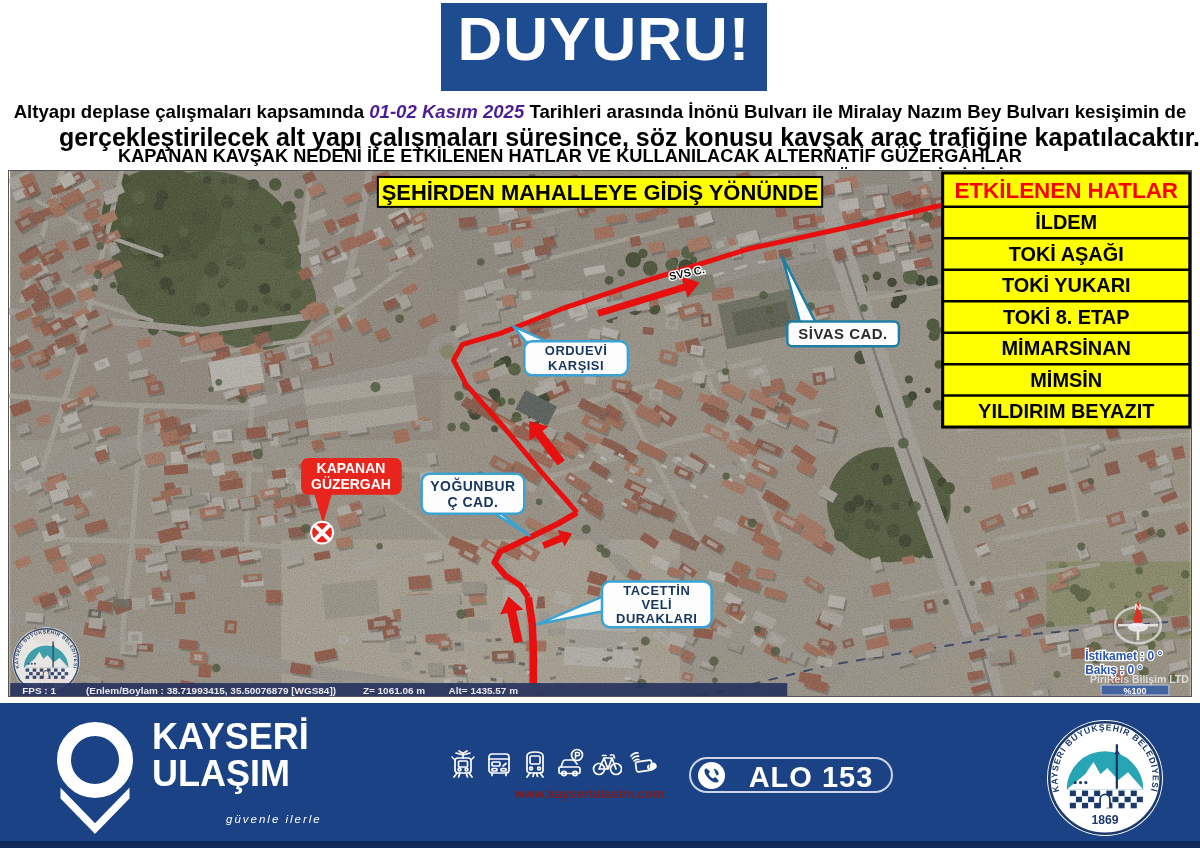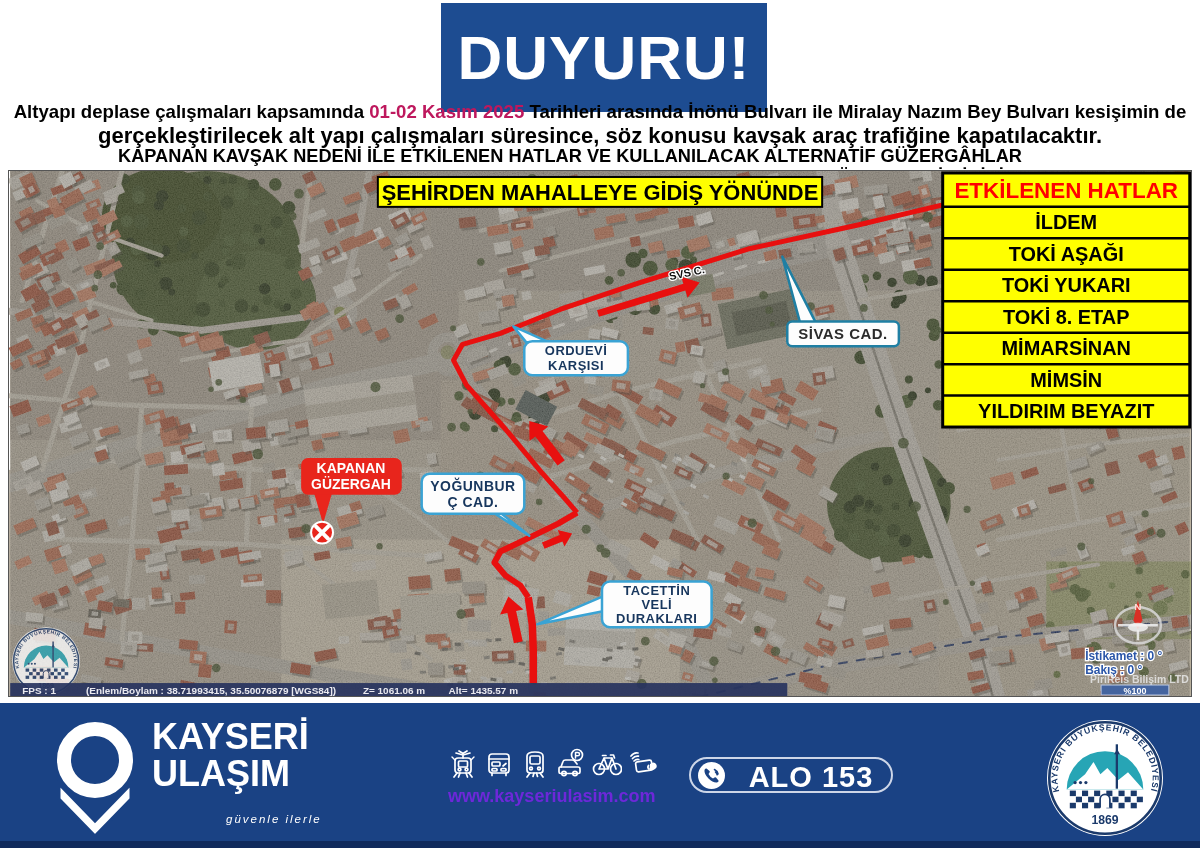--- a/index.html
+++ b/index.html
@@ -1,25 +1,25 @@
 <!DOCTYPE html>
 <html><head><meta charset="utf-8">
 <style>
 *{margin:0;padding:0;box-sizing:border-box;}
 body{width:1200px;height:848px;background:#fff;position:relative;overflow:hidden;font-family:"Liberation Sans",sans-serif;}
 </style></head>
 <body>
 
-<div style="position:absolute;left:441px;top:3px;width:326px;height:109px;background:#1d4c91;display:flex;align-items:center;justify-content:center;">
+<div style="position:absolute;left:441px;top:3px;width:326px;height:88px;background:#1d4c91;display:flex;align-items:flex-start;justify-content:center;">
 <span style="font-family:'Liberation Sans',sans-serif;font-weight:bold;color:#fff;font-size:62px;letter-spacing:1px;">DUYURU!</span>
   </div>
 
-<div style="position:absolute;left:0;top:101px;width:1200px;text-align:center;font-family:'Liberation Sans',sans-serif;font-weight:bold;font-size:18.6px;color:#000;">Altyapı deplase çalışmaları kapsamında <span style="color:#be185d;">01-02 Kasım 2025</span> Tarihleri arasında İnönü Bulvarı ile Miralay Nazım Bey Bulvarı kesişimin de</div>
+<div style="position:absolute;left:0;top:101px;width:1200px;text-align:center;font-family:'Liberation Sans',sans-serif;font-weight:bold;font-size:18.6px;color:#000;">Altyapı deplase çalışmaları kapsamında <span style="color:#4c1d95;font-style:italic;">01-02 Kasım 2025</span> Tarihleri arasında İnönü Bulvarı ile Miralay Nazım Bey Bulvarı kesişimin de</div>
 
-<div style="position:absolute;left:0;top:123px;width:1200px;text-align:center;font-family:'Liberation Sans',sans-serif;font-weight:bold;font-size:22px;color:#000;">gerçekleştirilecek alt yapı çalışmaları süresince, söz konusu kavşak araç trafiğine kapatılacaktır.</div>
+<div style="position:absolute;left:0;top:123px;width:1200px;text-align:right;font-family:'Liberation Sans',sans-serif;font-weight:bold;font-size:25px;color:#000;">gerçekleştirilecek alt yapı çalışmaları süresince, söz konusu kavşak araç trafiğine kapatılacaktır.</div>
 
 <div style="position:absolute;left:0;top:146px;width:1022px;text-align:right;font-family:'Liberation Sans',sans-serif;font-weight:bold;font-size:18.2px;color:#000;">KAPANAN KAVŞAK NEDENİ İLE ETKİLENEN HATLAR VE KULLANILACAK ALTERNATİF GÜZERGÂHLAR GÖRSELDEKİ GİBİDİR.</div>
 
 <svg style="position:absolute;left:8px;top:170px;border:1px solid #555;box-sizing:border-box;" width="1184" height="527" viewBox="0 0 1184 527">
 <defs>
 <filter id="grain" x="0" y="0" width="100%" height="100%">
  <feTurbulence type="fractalNoise" baseFrequency="0.8" numOctaves="3" seed="7" stitchTiles="stitch"></feTurbulence>
  <feColorMatrix type="matrix" values="0 0 0 0 0.52 0 0 0 0 0.50 0 0 0 0 0.45 0 0 0 0.5 0"></feColorMatrix>
  <feComposite operator="over" in2="SourceGraphic"></feComposite>
 </filter>
@@ -2171,21 +2171,21 @@
     <svg x="180" y="0" width="30" height="30" viewBox="0 0 30 30">
       <g fill="none" stroke="#fff" stroke-width="1.7" stroke-linecap="round" stroke-linejoin="round">
         <path d="M3 8 Q6 4 10 5 M4.5 10.5 Q7 7.5 10.5 8.2 M6 13 Q8 11 10.8 11.5"></path>
         <rect x="8" y="13" width="16" height="10" rx="2" transform="rotate(-8 16 18)"></rect>
         <path d="M22 16 Q26 13 28 16 Q30 19 27 21 Q24 23.5 21.5 21.5" fill="#fff" stroke="none"></path>
         <path d="M21 21 Q19 19.5 20.5 17.5"></path>
       </g>
     </svg>
   </svg>
 
-<div style="position:absolute;left:448px;top:786px;width:216px;text-align:left;font-family:'Liberation Sans',sans-serif;font-weight:bold;color:#6d28d9;font-size:18px;">www.kayseriulasim.com</div>
+<div style="position:absolute;left:448px;top:786px;width:216px;text-align:right;font-family:'Liberation Sans',sans-serif;font-weight:bold;color:#7f1d1d;font-size:13px;">www.kayseriulasim.com</div>
 
 <div style="position:absolute;left:689px;top:757px;width:204px;height:36px;border:2px solid #cdd6e8;border-radius:21px;"></div>
 <svg style="position:absolute;left:697px;top:761px;" width="29" height="29" viewBox="0 0 29 29">
 <circle cx="14.5" cy="14.5" r="13.5" fill="#fff"></circle>
 <path d="M9.5 7.5 Q8 7 7.5 9 Q7 13 11.5 17.5 Q16 22 20 21.5 Q22 21 21.5 19.5 L19 16.5 Q18.5 15.8 17.5 16.5 L16 17.5 Q13 16 11.5 13 L12.5 11.5 Q13.2 10.5 12.5 10 Z" fill="#1a4284"></path>
 <path d="M17.5 8.5 Q20.5 10 21 13 M18.5 11 Q20 12 20.2 13.8" stroke="#1a4284" stroke-width="1.6" fill="none" stroke-linecap="round"></path>
 </svg>
 <div style="position:absolute;left:736px;top:761px;width:150px;text-align:center;font-family:'Liberation Sans',sans-serif;font-weight:bold;color:#fff;font-size:29px;letter-spacing:1px;">ALO 153</div>
 
 <svg style="position:absolute;left:1046px;top:719px;" width="118" height="118" viewBox="0 0 118 118">

